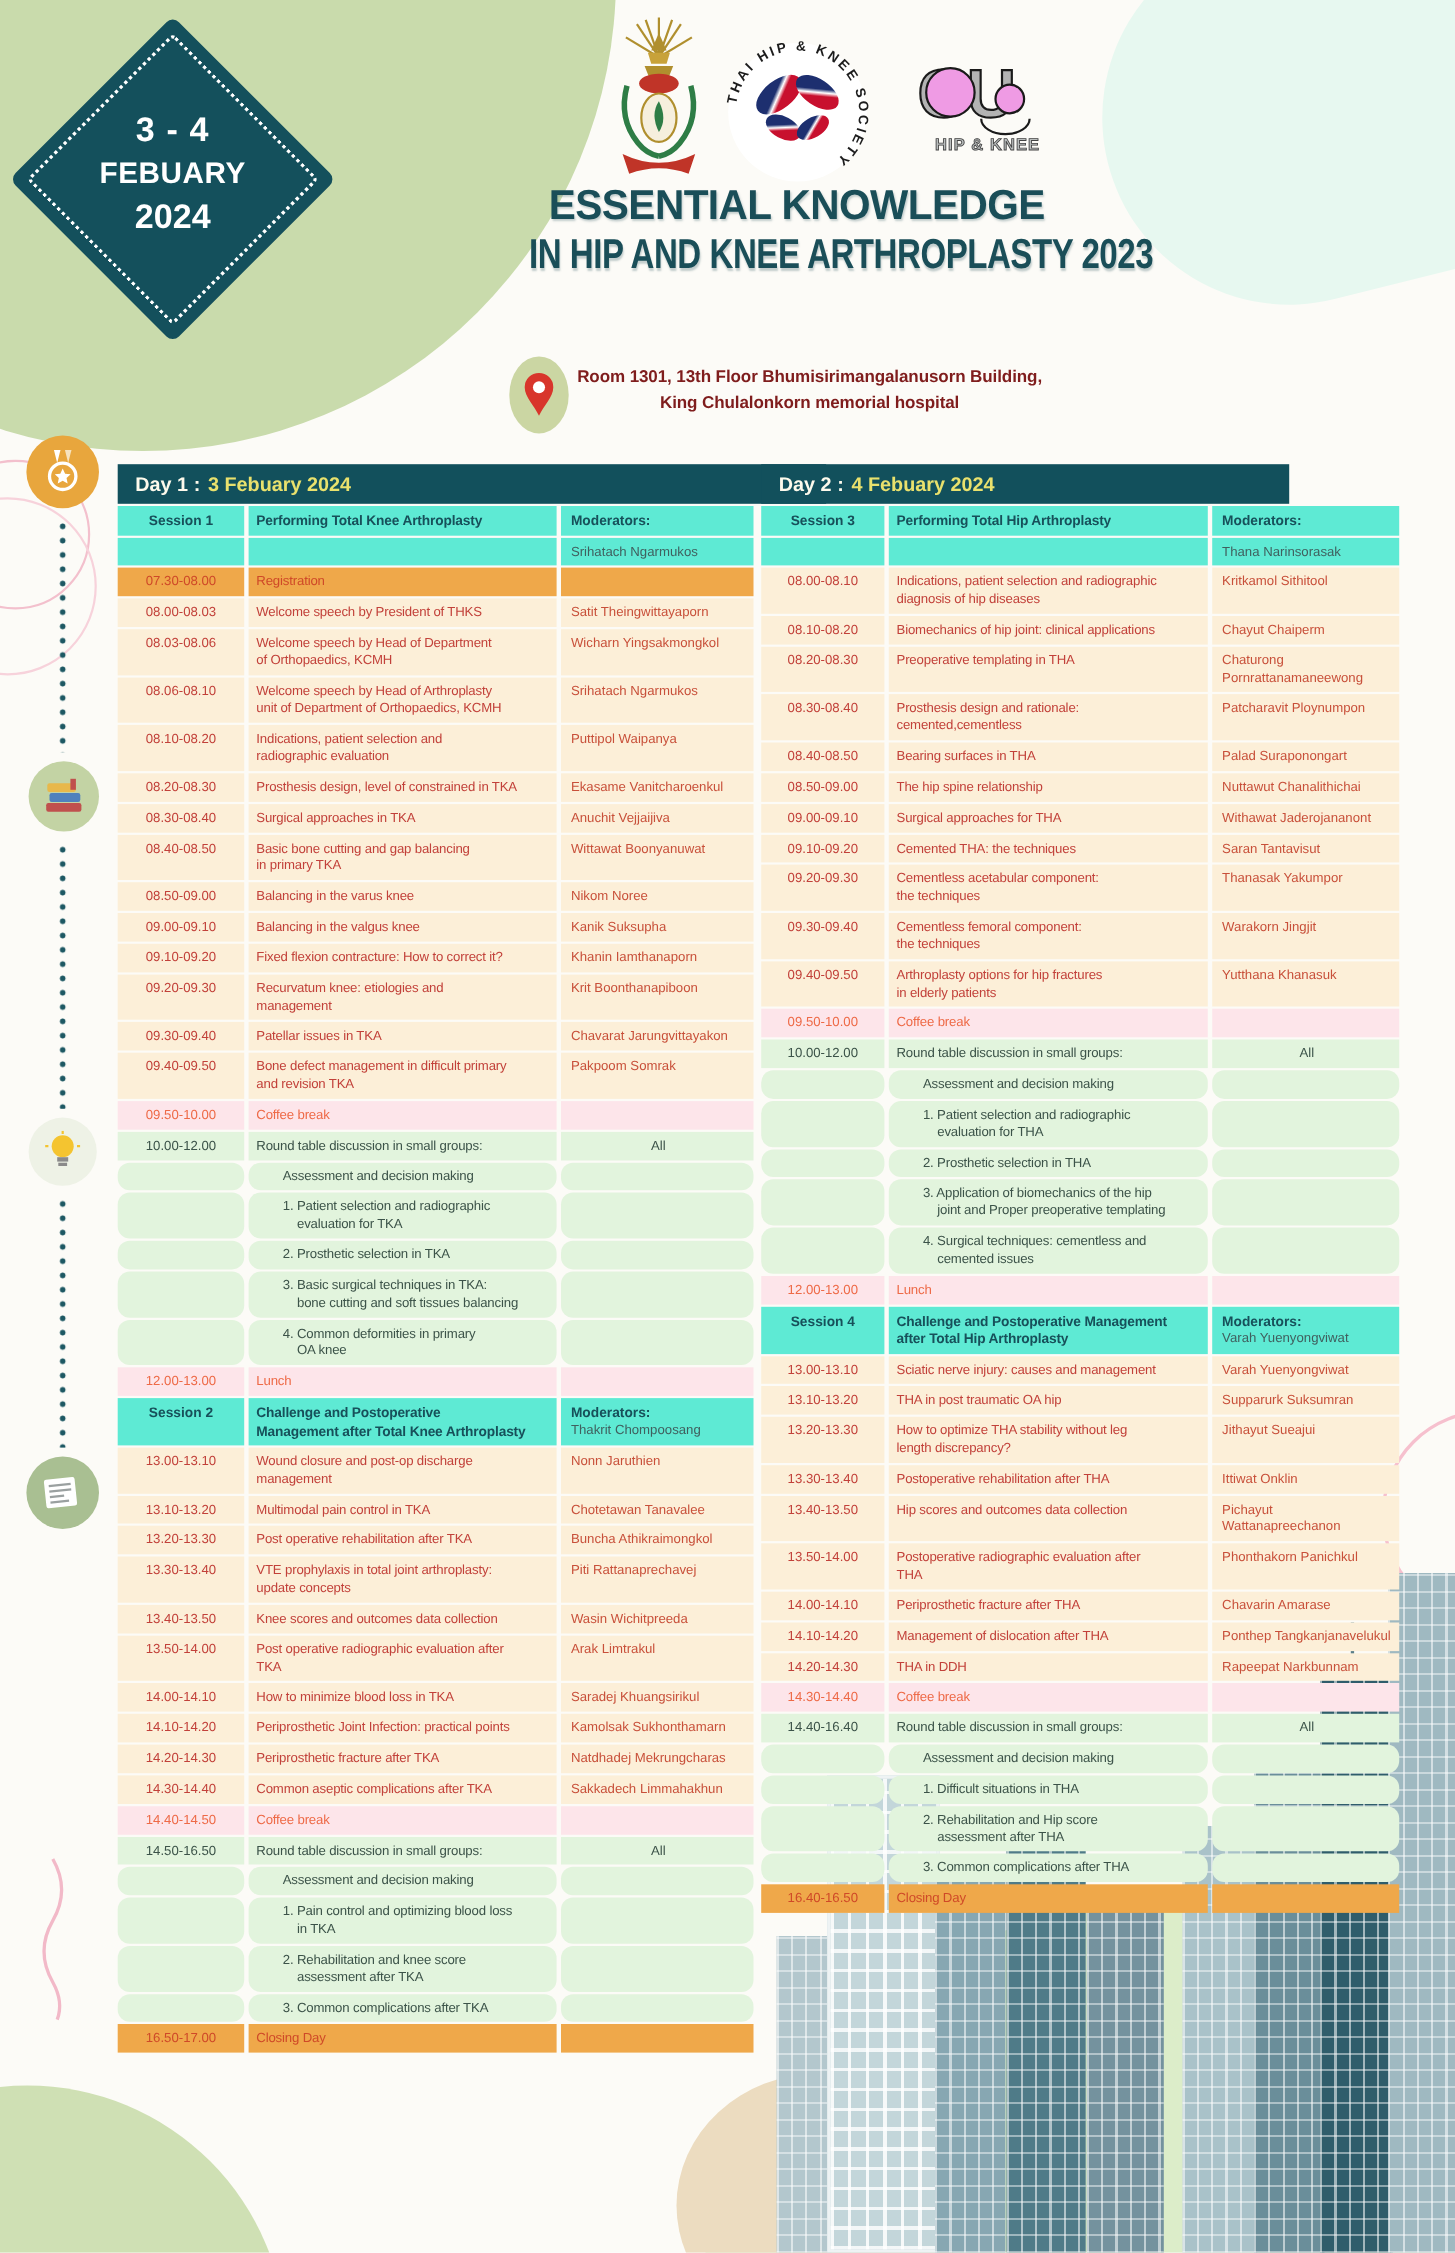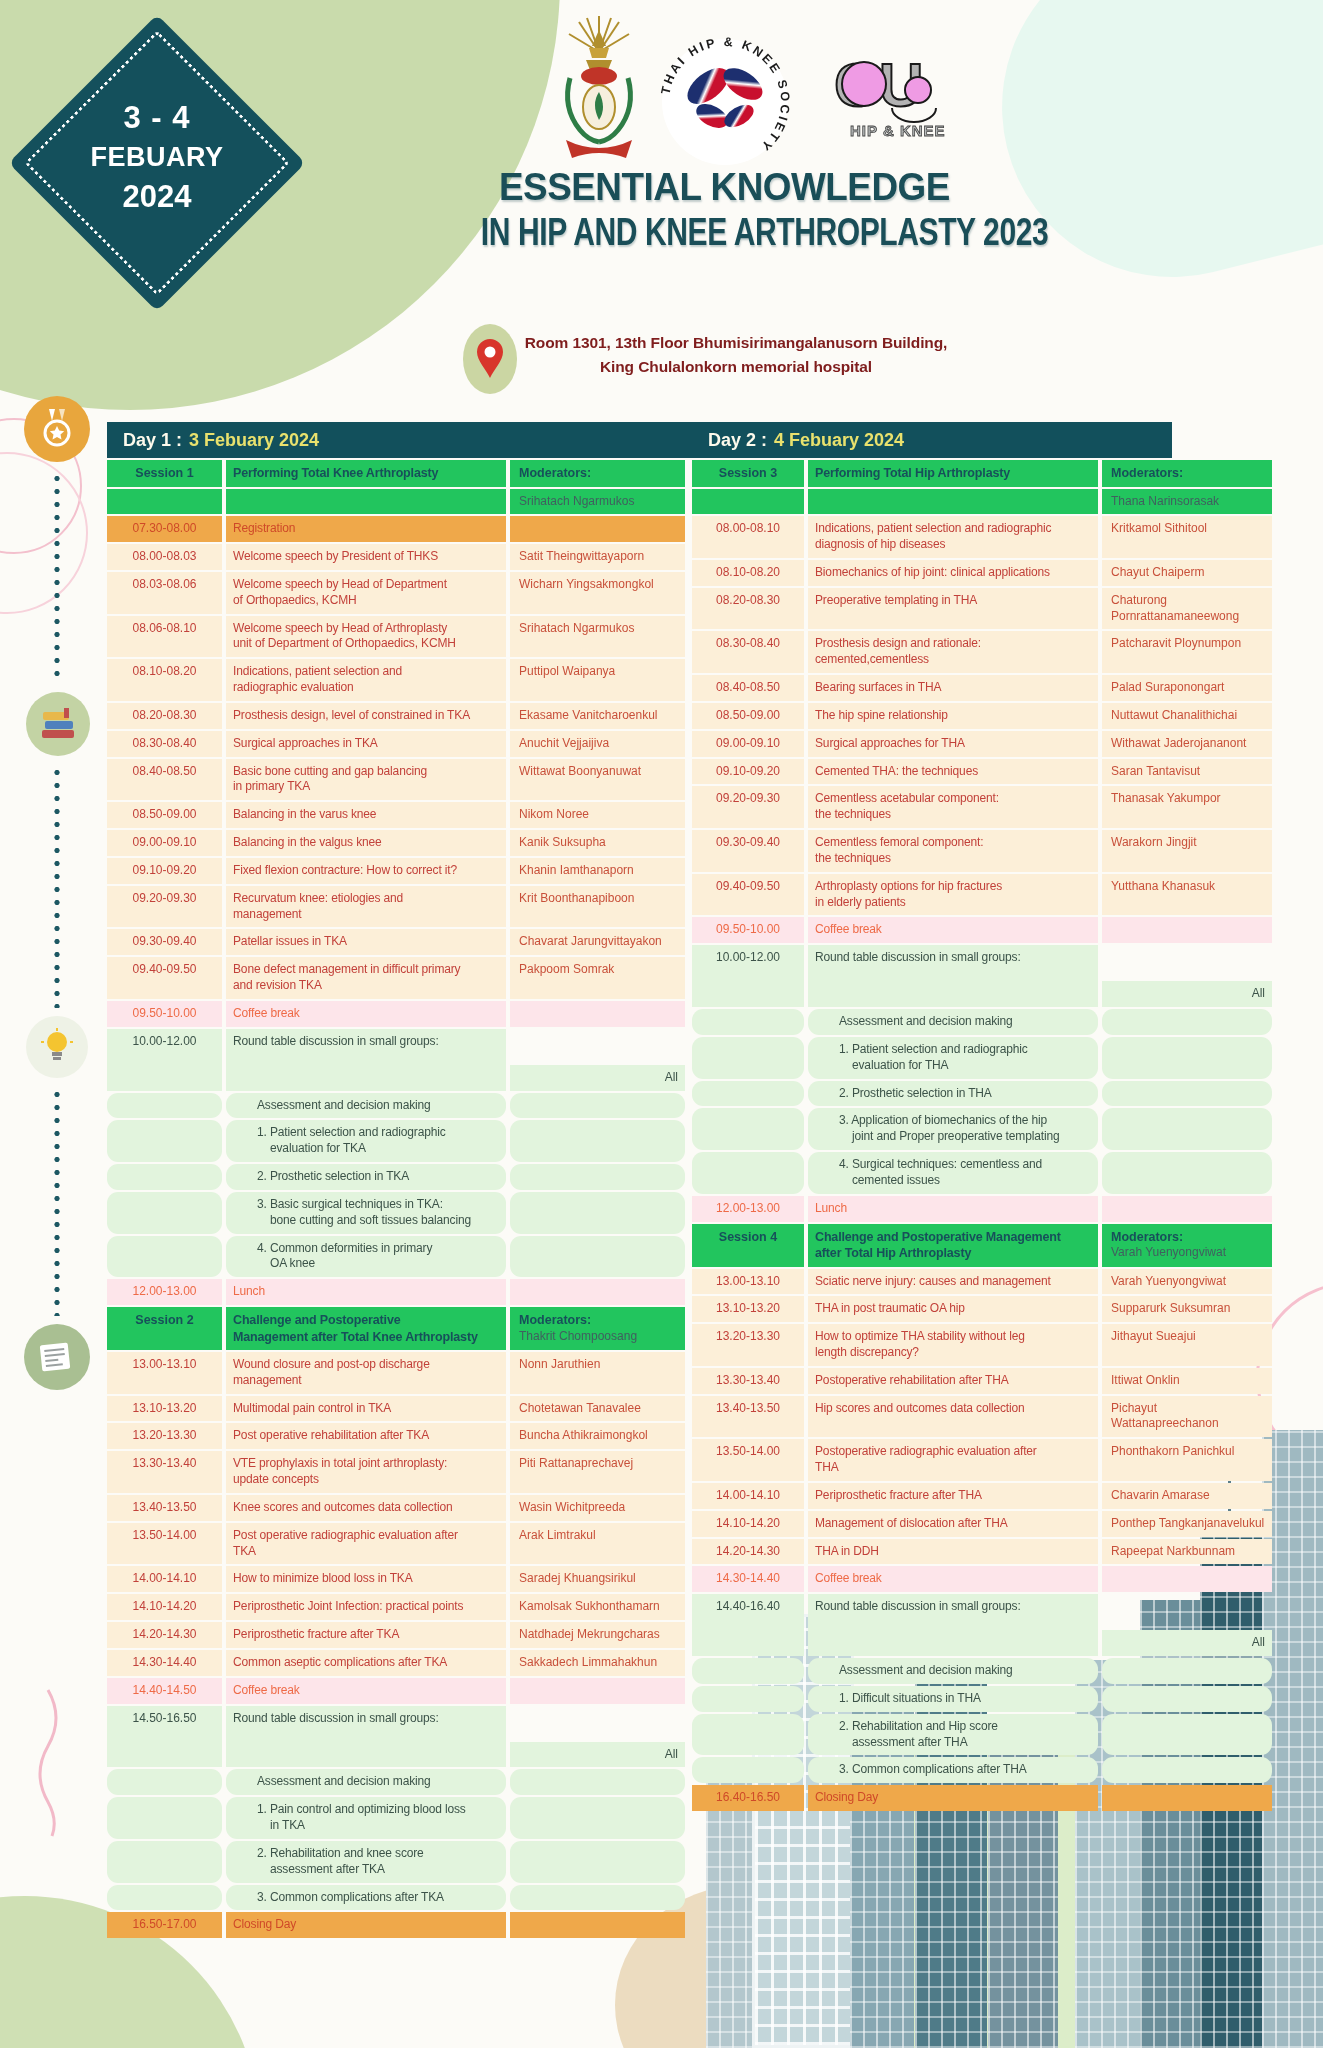--- a/index.html
+++ b/index.html
@@ -52,33 +52,33 @@
   .table.day2{left:692px;width:480px;--c1:112px;--c2:290px;--c3:170px;}
   .day-bar{background:#12505c;height:36px;display:flex;align-items:center;padding-left:16px;margin-bottom:2px;}
   .day-bar .lbl{color:#fdfaec;font-weight:bold;font-size:18px;}
   .day-bar .date{color:#e9e16d;font-weight:bold;font-size:18px;margin-left:7px;}
   .row{display:grid;grid-template-columns:var(--c1) var(--c2) var(--c3);column-gap:4px;margin-bottom:2px;}
   .c{padding:5px 7px;line-height:1.32;}
   .c1{text-align:center;}
   .c2{letter-spacing:-.15px;}
   .c3{padding-left:9px;}
   
-  .row.session .c,.row.modname .c{background:#22c55e;}
+  .row.session .c,.row.modname .c{background:#5eead4;}
   .row.item .c{background:#fcefd8;}
   .row.highlight .c{background:#efa84a;}
   .row.break .c{background:#fde5ea;}
   .row.group .c,.row.sub .c{background:#e2f4dd;}
   
   .row.item .c1,.row.item .c2{color:#c2413a;}
   .row.item .c3{color:#c8503a;}
   .row.highlight .c1,.row.highlight .c2{color:#cf4928;}
   .row.break .c1,.row.break .c2{color:#ee6a47;}
   .row.group .c{color:#3c5349;}
   .row.sub .c{color:#3c5349;border-radius:11px;}
-  .row.group .c3{text-align:right;margin-top:36px;}
+  .row.group .c3{text-align:center;}
   .sess-label,.sess-title{color:#17505a;font-weight:bold;font-size:12.5px;}
   .mod-label{color:#17505a;font-weight:bold;font-size:12.5px;}
   .mod-name{color:#40605f;}
   .row.sub .l0{padding-left:24px;}
   .row.sub .ln{padding-left:37px;}
 
   
   .bld{position:absolute;bottom:0;z-index:1;}
   .win{background-image:repeating-linear-gradient(90deg,rgba(255,255,255,.55) 0 2px,transparent 2px 13px),repeating-linear-gradient(0deg,rgba(255,255,255,.45) 0 2px,transparent 2px 15px);}
   .glass{border:3px solid #eef3f4;background-color:#c3d6da;background-image:repeating-linear-gradient(90deg,rgba(255,255,255,.85) 0 3px,transparent 3px 16px),repeating-linear-gradient(0deg,rgba(255,255,255,.8) 0 3px,transparent 3px 18px);}

